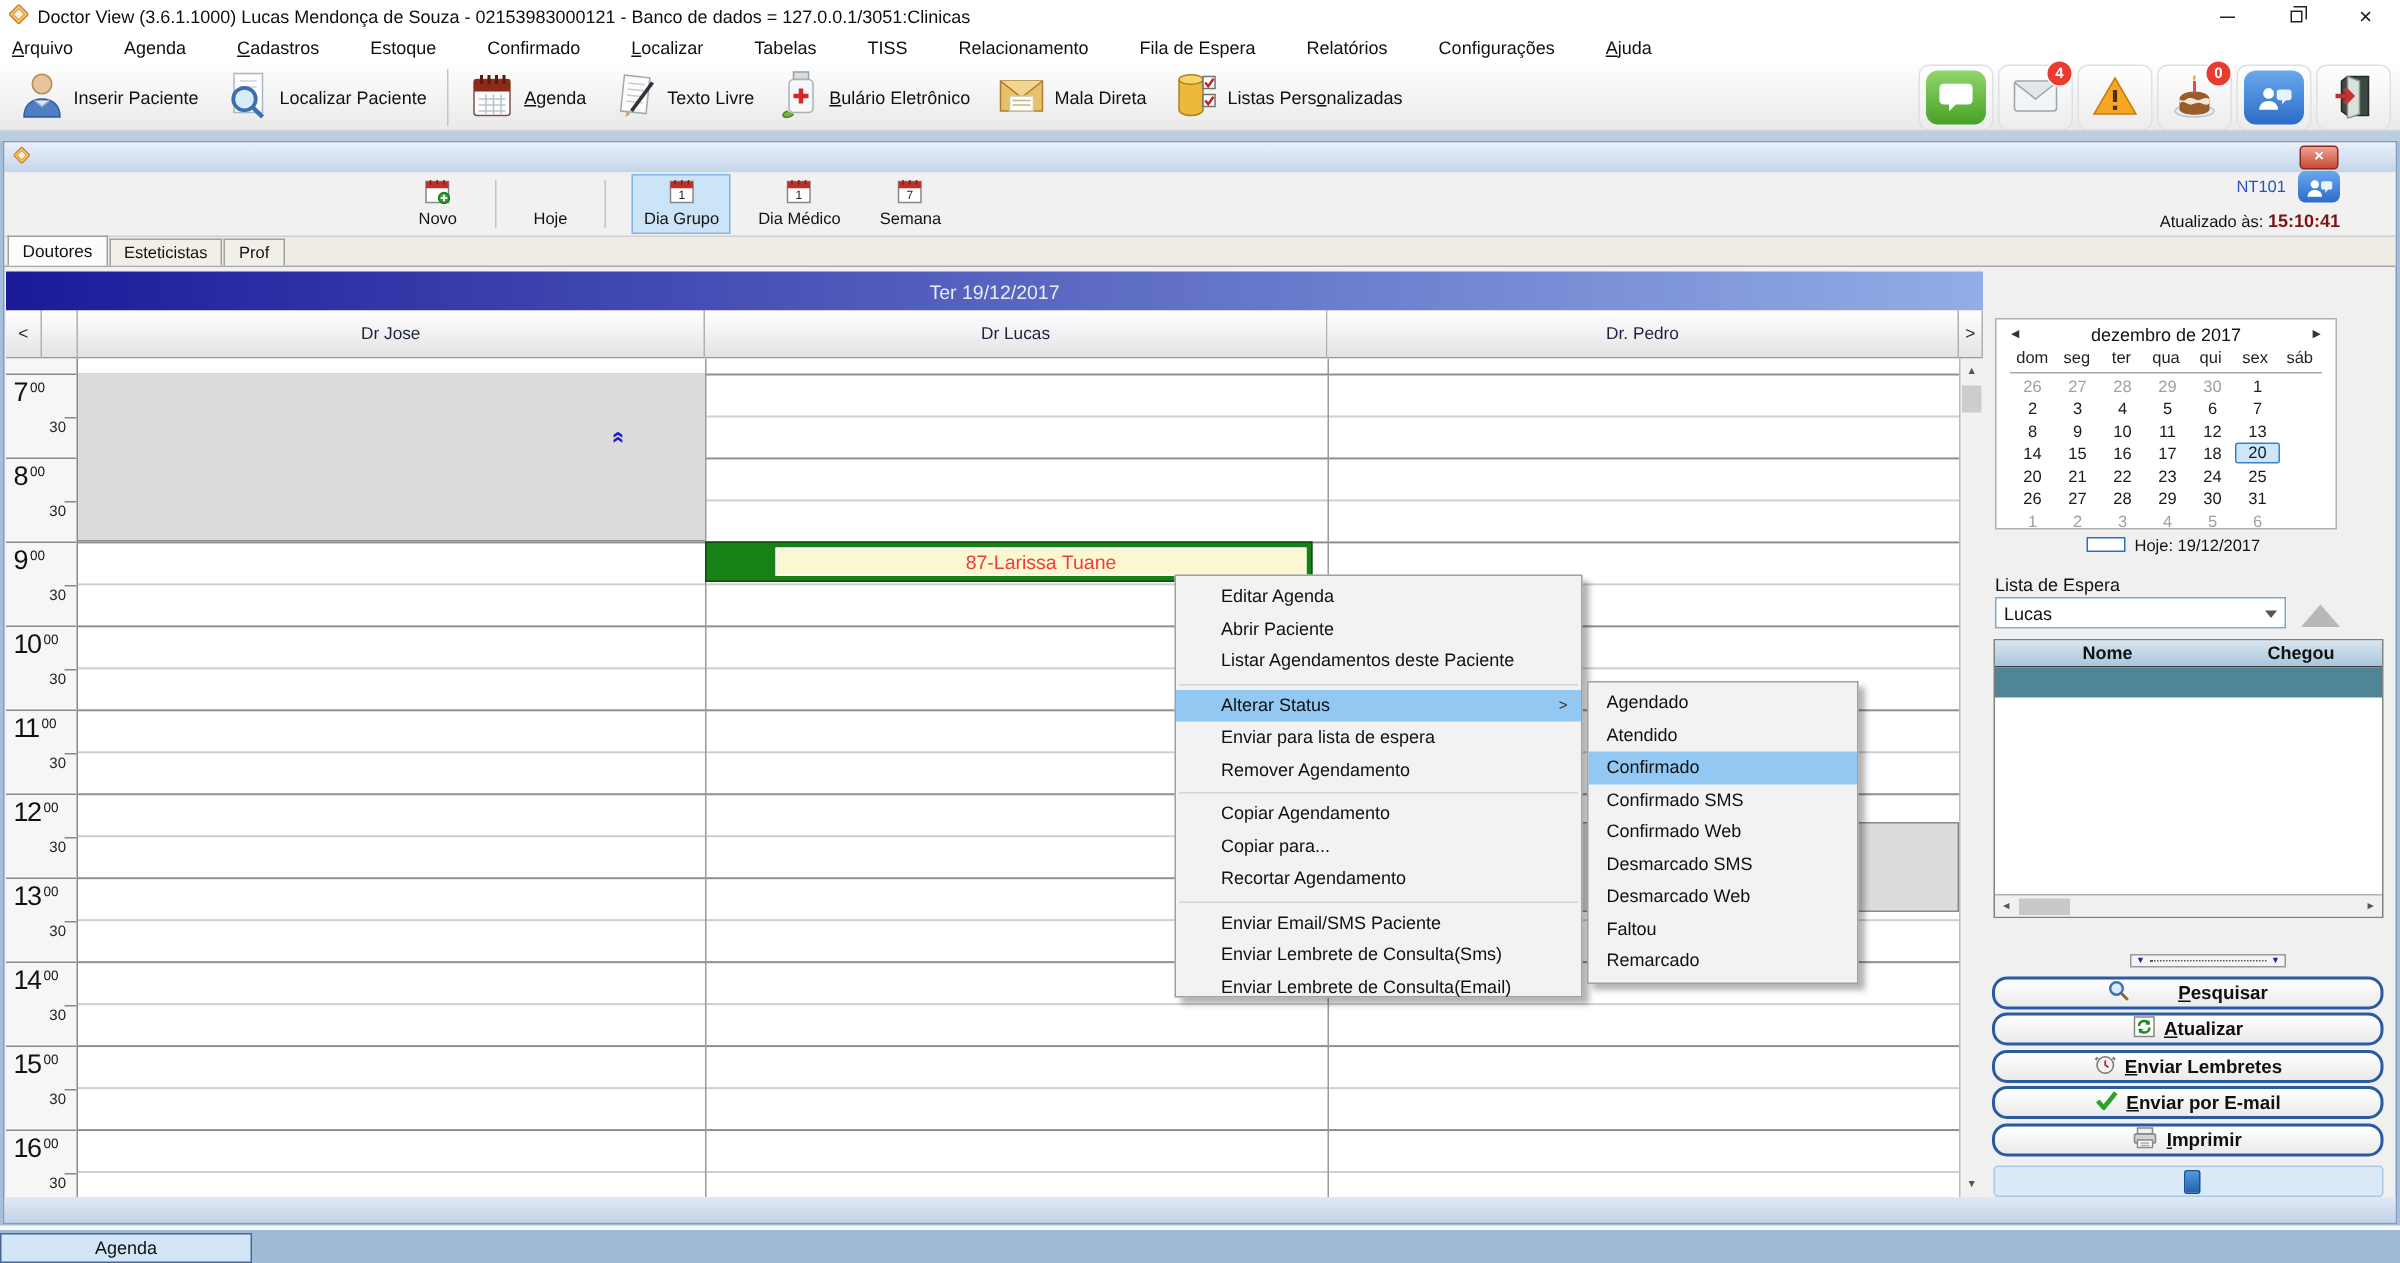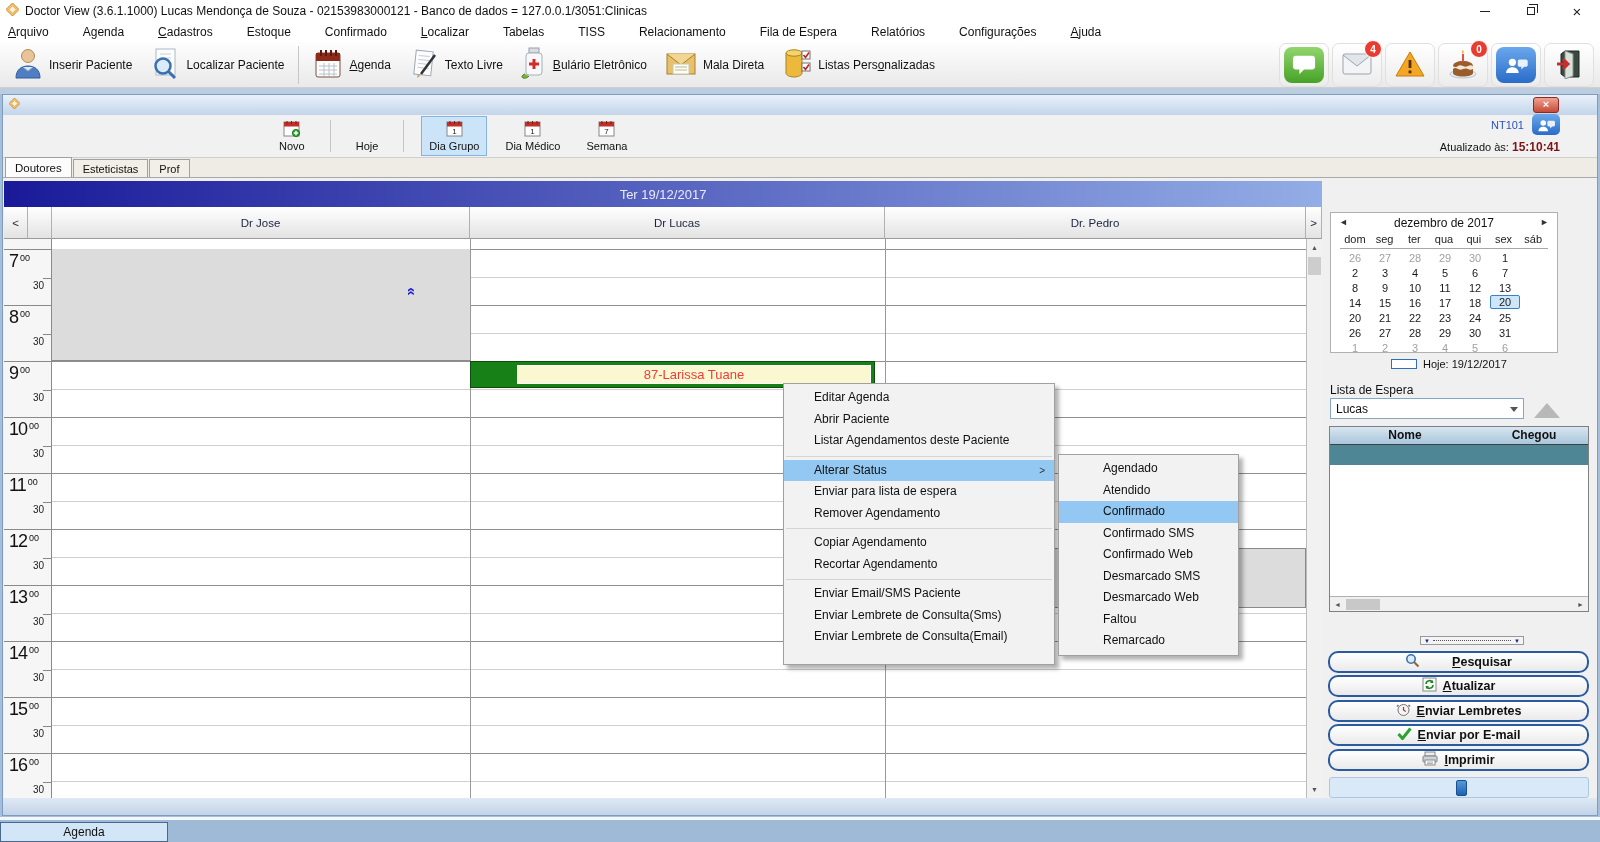--- a/index.html
+++ b/index.html
@@ -69,21 +69,21 @@
 
 .cal-box{position:absolute;left:1330px;top:212px;width:228px;height:141px;background:#fff;border:1px solid #b0b0b0}
 .cal-title{height:20px;display:flex;align-items:center;justify-content:center;font-size:12px;position:relative}
 .cal-nav{position:absolute;top:4px;font-size:9px;color:#333}
 .cal-week{display:flex;height:16px;border-bottom:1px solid #a8a8a8;margin:0 9px}
 .cal-wd{width:30px;text-align:center;font-size:11px;color:#222}
 .cal-grid{display:flex;flex-wrap:wrap;margin:1px 9px 0}
 .cal-day{width:30px;height:15px;display:flex;align-items:center;justify-content:center;font-size:11px;color:#1a1a1a}
 .cal-day.other{color:#a0a0a0}
 .cal-day.sel{background:#cde6fa;border:1px solid #3a80c8;border-radius:2px;height:14px}
-.cal-today-row{display:flex;align-items:center;gap:6px;margin:3px 0 0 60px;font-size:11px}
+.cal-today-row{display:flex;gap:6px;margin:3px 0 0 60px;font-size:11px}
 .cal-today-box{width:26px;height:10px;border:1px solid #2a6fc0;background:#fff}
 .wl-label{position:absolute;left:1330px;top:383px;font-size:12px}
 .combo{position:absolute;left:1330px;top:398px;width:194px;height:21px;background:#fff;border:1px solid #86a7c4;display:flex;align-items:center;padding-left:5px;font-size:12px}
 .combo-arrow{position:absolute;right:5px;top:8px;width:0;height:0;border-left:4px solid transparent;border-right:4px solid transparent;border-top:5px solid #555}
 .tri-btn{position:absolute;left:1534px;top:403px;width:0;height:0;border-left:13px solid transparent;border-right:13px solid transparent;border-bottom:15px solid #b8b8b8}
 .wl-table{position:absolute;left:1329px;top:426px;width:260px;height:186px;background:#fff;border:1px solid #808080}
 .wl-head{height:18px;display:flex;background:linear-gradient(#d8e5f0,#a9c6dc);border-bottom:1px solid #404040;font-weight:bold;font-size:12px}
 .wl-h1{width:150px;text-align:center;line-height:17px}
 .wl-h2{flex:1;text-align:center;line-height:17px}
 .wl-selrow{height:20px;background:#4e8696}
@@ -100,21 +100,21 @@
 
 .child-bottom{position:absolute;left:3px;top:798px;width:1594px;height:17px;background:linear-gradient(#dfe9f4,#c2d3e8)}
 .bottom-line{position:absolute;left:0;top:817px;width:1600px;height:3px;background:#f4f8fd}
 .taskbar{position:absolute;left:0;top:820px;width:1600px;height:22px;background:#9fbad7}
 .task-tab{position:absolute;left:0;top:2px;width:168px;height:20px;background:#d3e6f7;border:1px solid #49688e;display:flex;align-items:center;justify-content:center;font-size:12px}
 
 .menu{position:absolute;background:#f2f2f2;border:1px solid #a0a0a0;box-shadow:4px 4px 4px rgba(0,0,0,.3);padding:3px 0;font-size:12px}
 #ctx{left:783px;top:383px;width:272px;height:282px;z-index:60}
 #sub{left:1058px;top:454px;width:181px;height:202px;z-index:61}
 .ctx-item{height:21.5px;line-height:21.5px;padding-left:30px;position:relative;white-space:nowrap;color:#101010}
-#sub .ctx-item{padding-left:44px}
+#sub .ctx-item{padding-left:12px}
 .ctx-item.hl{background:#92c8f2}
 .ctx-sep{height:8px;position:relative}
 .ctx-sep::after{content:"";position:absolute;left:2px;right:2px;top:4px;border-top:1px solid #d4d4d4}
 .ctx-arrow{position:absolute;right:9px;top:0;font-size:10px;color:#333}
 </style>
 </head>
 <body>
 
 <div id="app">
 
@@ -645,20 +645,21 @@
   <div class="menu" id="ctx">
       <div class="ctx-item">Editar Agenda</div>
       <div class="ctx-item">Abrir Paciente</div>
       <div class="ctx-item">Listar Agendamentos deste Paciente</div>
       <div class="ctx-sep"></div>
       <div class="ctx-item hl">Alterar Status<span class="ctx-arrow">&gt;</span></div>
       <div class="ctx-item">Enviar para lista de espera</div>
       <div class="ctx-item">Remover Agendamento</div>
       <div class="ctx-sep"></div>
       <div class="ctx-item">Copiar Agendamento</div>
+      <div class="ctx-item">Copiar para...</div>
       <div class="ctx-item">Recortar Agendamento</div>
       <div class="ctx-sep"></div>
       <div class="ctx-item">Enviar Email/SMS Paciente</div>
       <div class="ctx-item">Enviar Lembrete de Consulta(Sms)</div>
       <div class="ctx-item">Enviar Lembrete de Consulta(Email)</div>
     </div>
   <div class="menu" id="sub">
       <div class="ctx-item">Agendado</div>
       <div class="ctx-item">Atendido</div>
       <div class="ctx-item hl">Confirmado</div>

